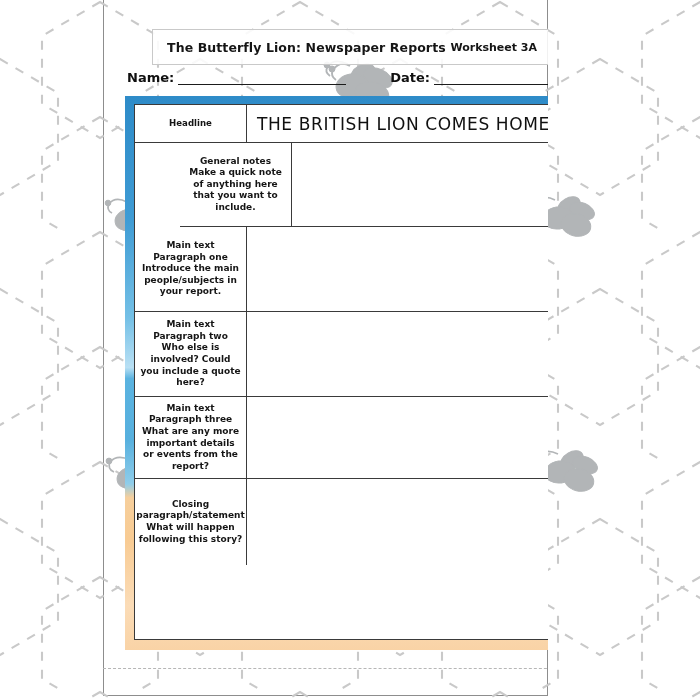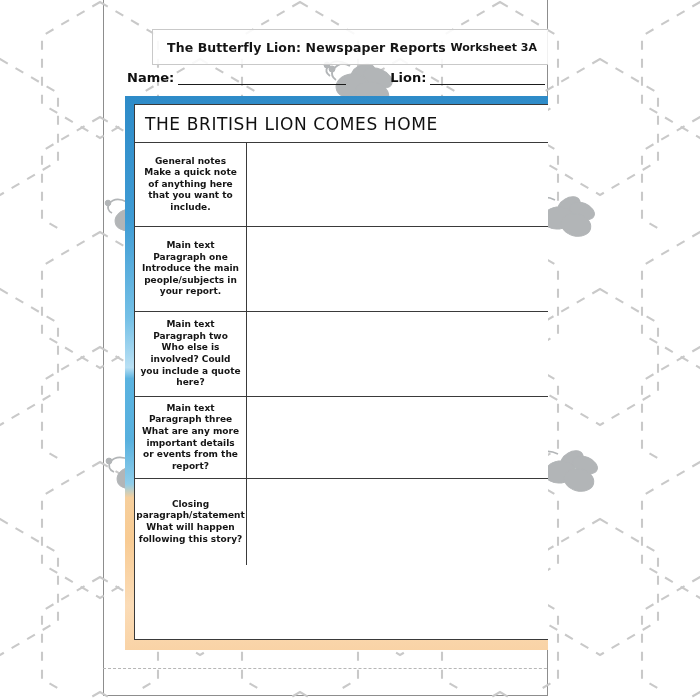--- a/index.html
+++ b/index.html
@@ -185,21 +185,21 @@
     font-family: "DejaVu Sans", sans-serif;
     font-size: 17px;
     color: #101010;
     letter-spacing: 0.6px;
     width: 100%;
     text-align: left;
   }
 
   
   .row-headline   { height: 38px; }
-  .row-general    { height: 84px; }
+  .row-general    { height: 84px; margin-left: 45px; }
   .row-intro      { height: 75px; }
   .row-main1      { height: 85px; }
   .row-main2      { height: 85px; }
   .row-main3      { height: 82px; }
   .row-closing    { height: 86px; }
 
   
   .footer {
     position: absolute;
     left: 24px;
@@ -332,28 +332,31 @@
 
     <div class="title-box">
       <span class="title-text">The Butterfly Lion: Newspaper Reports</span>
       <span class="worksheet-label">Worksheet 3A</span>
     </div>
 
     <div class="namedate">
       <span class="nd-label">Name:</span>
       <span class="nd-rule name-rule"></span>
       <span class="nd-spacer"></span>
-      <span class="nd-label">Lion:</span>
+      <span class="nd-label">Date:</span>
       <span class="nd-rule date-rule"></span>
     </div>
 
     <div class="frame">
       <div class="frame-inner">
 
         <div class="row row-headline">
+          <div class="cell-label header-label">
+            <span class="prompt">Headline</span>
+          </div>
           <div class="cell-answer">
             <span class="headline-answer">THE BRITISH LION COMES HOME</span>
           </div>
         </div>
 
         <div class="row row-general">
           <div class="cell-label">
             <span class="prompt">General notes<br>Make a quick note of anything here that you want to include.</span>
           </div>
           <div class="cell-answer">

